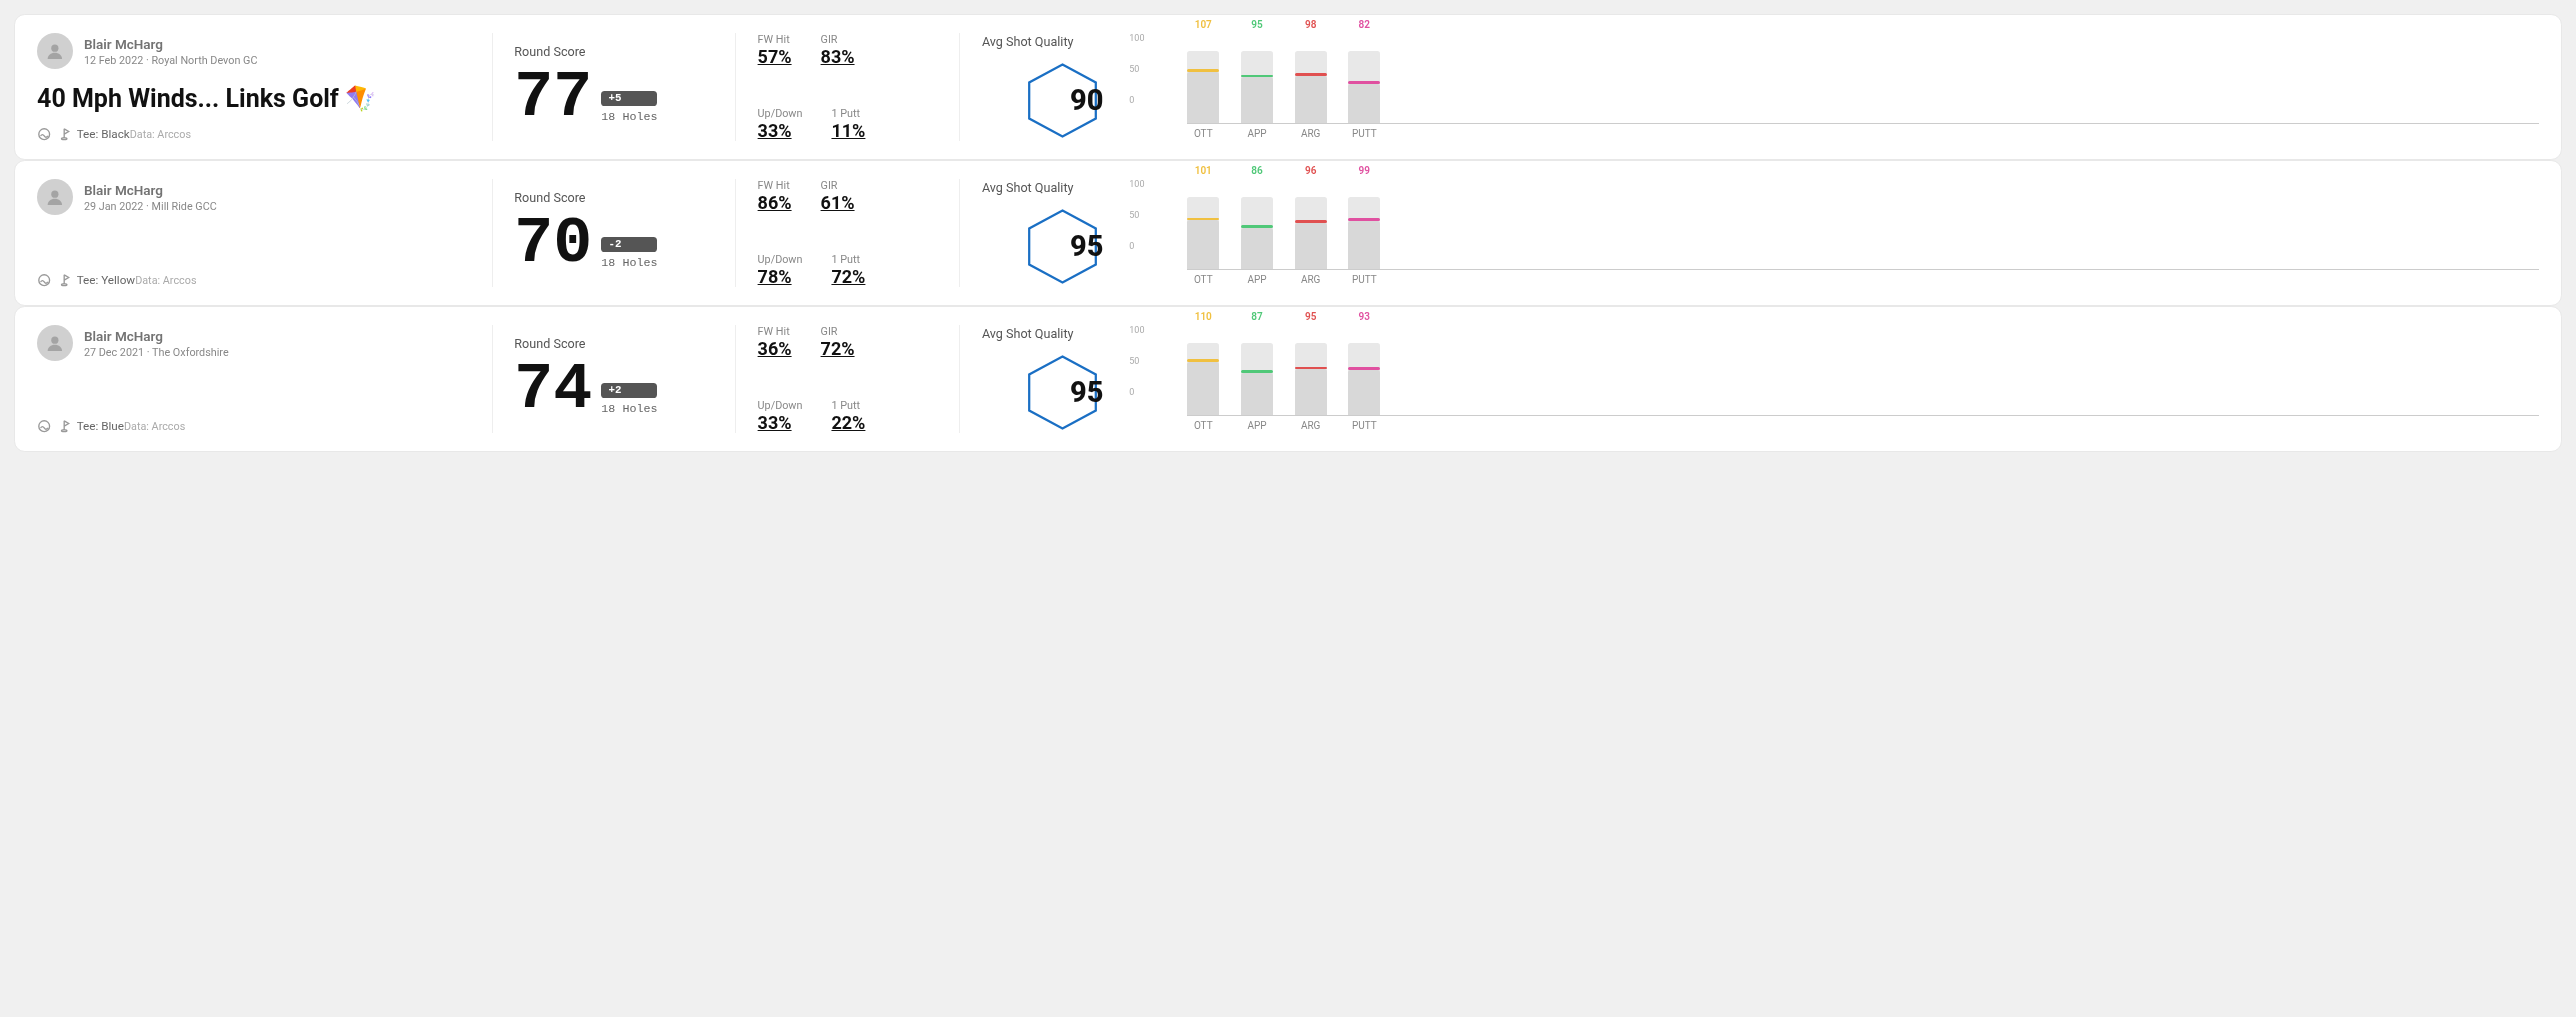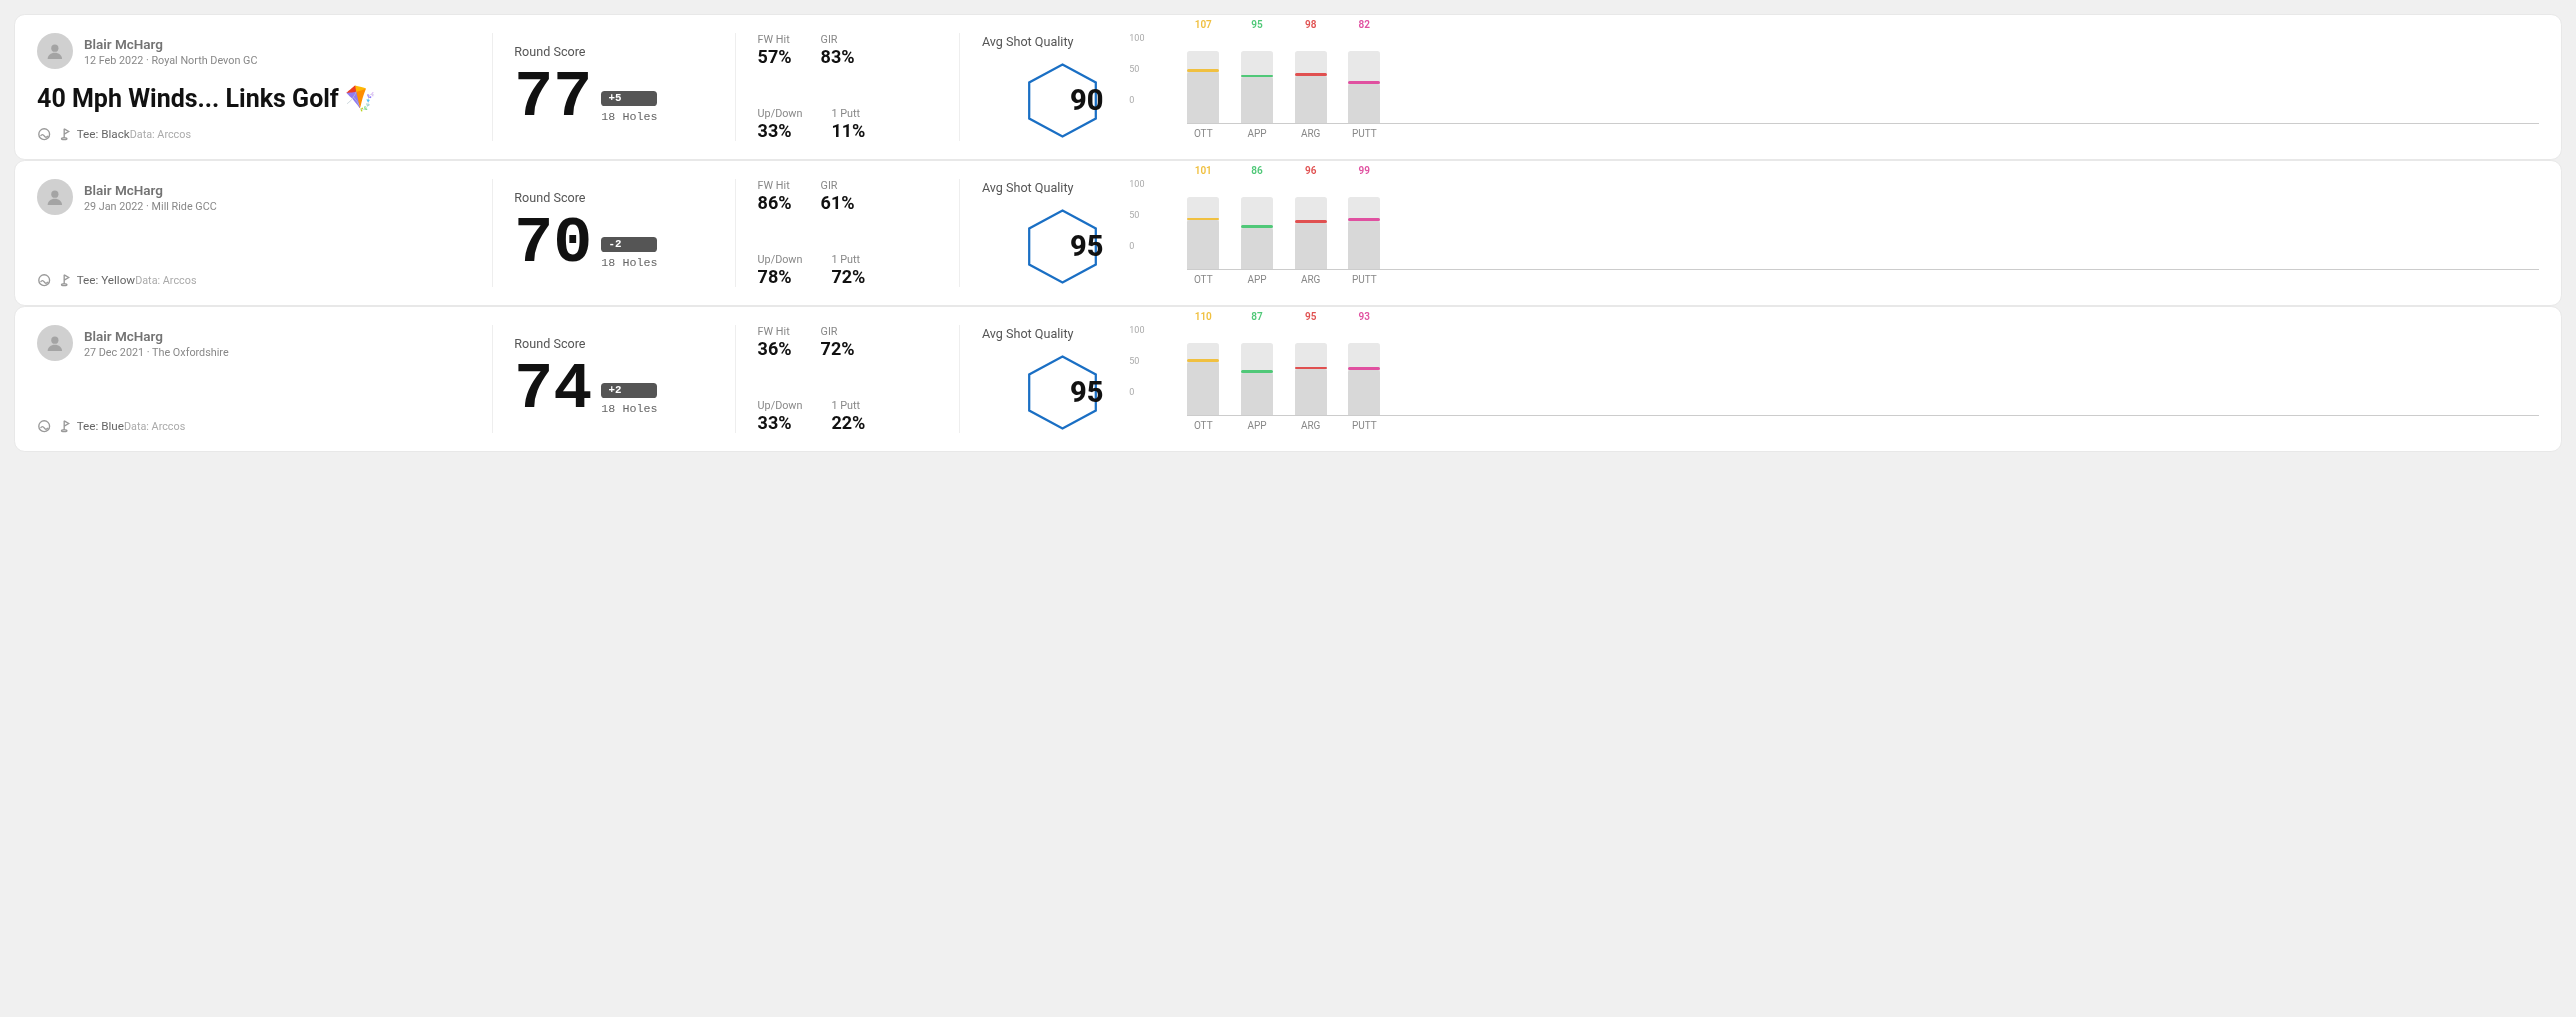--- a/index.html
+++ b/index.html
@@ -138,20 +138,21 @@
     }
     .stat-item {}
     .stat-label {
       font-size: 10.8px;
       color: #888;
     }
     .stat-value {
       font-size: 18px;
       font-weight: 700;
       color: #111;
+      text-decoration: underline;
     }
     .quality-section {
       flex: 0 0 162px;
       display: flex;
       flex-direction: column;
       justify-content: center;
       align-items: center;
     }
     .quality-label {
       font-size: 12.6px;

